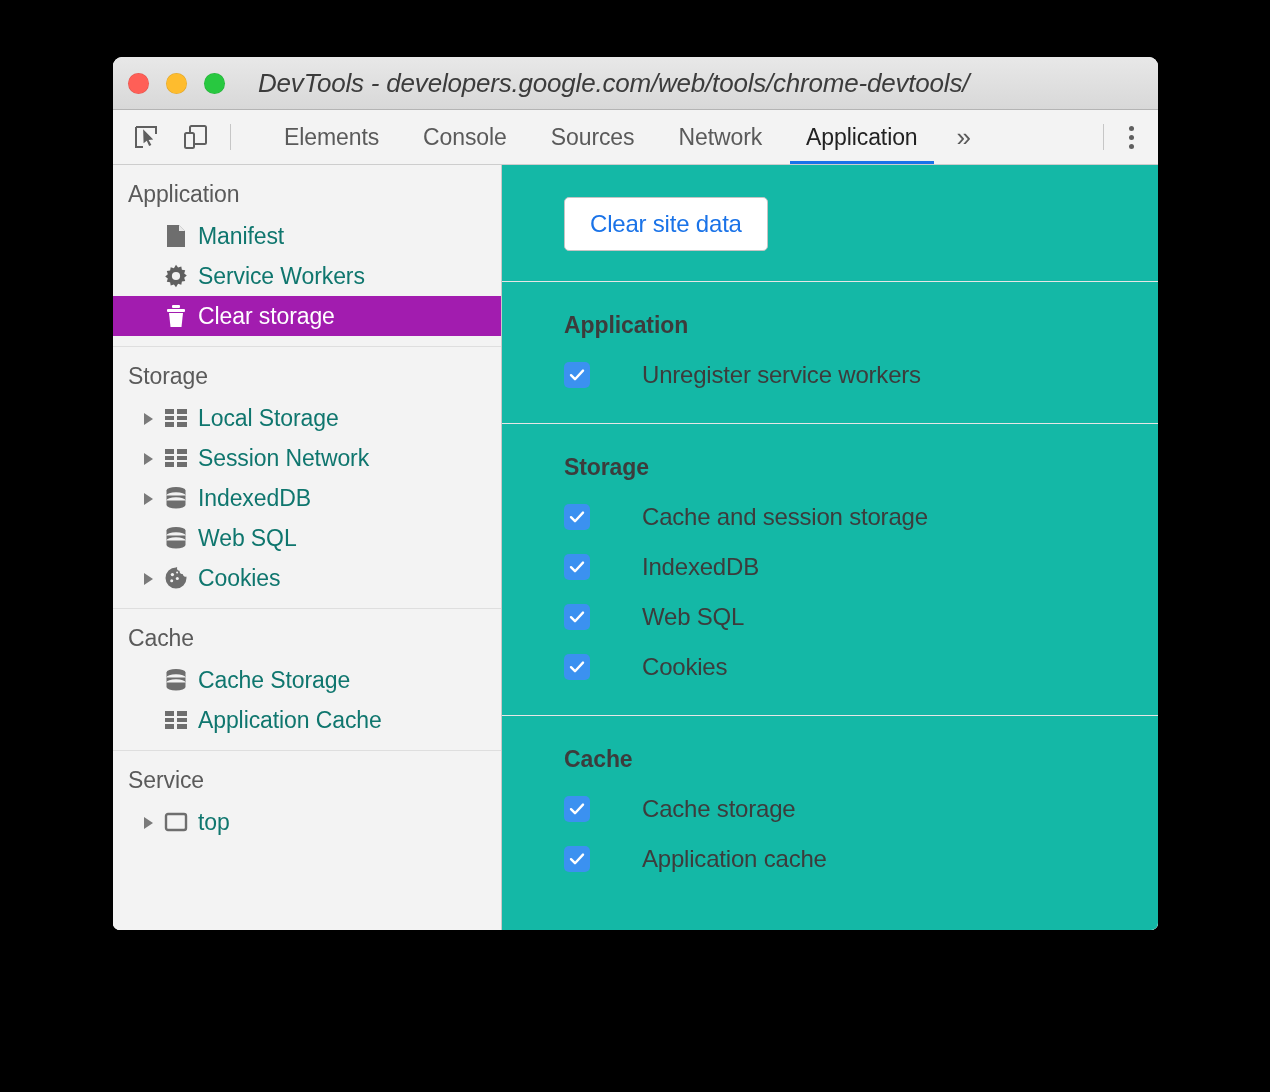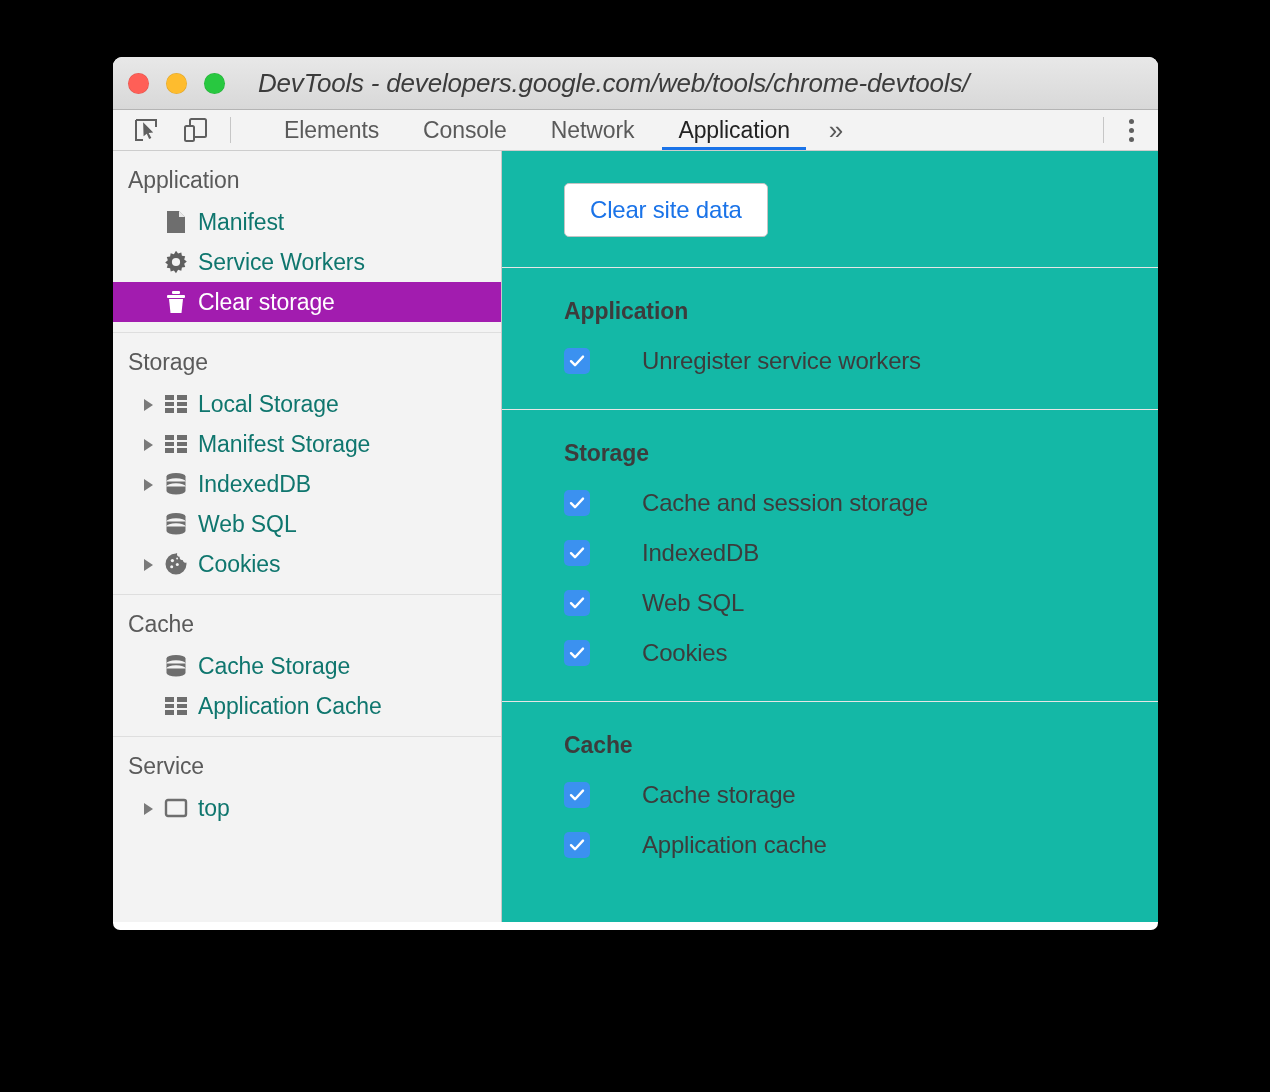--- a/index.html
+++ b/index.html
@@ -49,21 +49,21 @@
     font-size: 26px;
     color: #3c3c3c;
     letter-spacing: -0.2px;
     white-space: nowrap;
     overflow: hidden;
   }
 
   
   #tabbar {
     position: relative;
-    height: 41px;
+    height: 55px;
     background: #f3f3f3;
     border-bottom: 1px solid #cdcdcd;
     display: flex;
     align-items: stretch;
   }
   .tool-icons {
     display: flex;
     align-items: center;
     gap: 21px;
     padding: 0 15px 0 19px;
@@ -249,20 +249,23 @@
     </div>
 
     <div class="tabs">
       <div class="tab">
         <span>Elements</span>
       </div>
       <div class="tab">
         <span>Console</span>
       </div>
       <div class="tab">
+        <span>Sources</span>
+      </div>
+      <div class="tab">
         <span>Network</span>
       </div>
       <div class="tab active">
         <span>Application</span>
       </div>
       <div class="tab more">
         <span>»</span>
       </div>
     </div>
 
@@ -341,21 +344,21 @@
           <span class="side-icon">
             <svg width="24" height="20" viewBox="0 0 24 20">
               <rect x="1" y="1" width="9" height="5" fill="#6e6e6e"></rect>
               <rect x="13" y="1" width="10" height="5" fill="#6e6e6e"></rect>
               <rect x="1" y="8" width="9" height="4" fill="#6e6e6e"></rect>
               <rect x="13" y="8" width="10" height="4" fill="#6e6e6e"></rect>
               <rect x="1" y="14" width="9" height="5" fill="#6e6e6e"></rect>
               <rect x="13" y="14" width="10" height="5" fill="#6e6e6e"></rect>
             </svg>
           </span>
-          <span class="side-label">Manifest Storage</span>
+          <span class="side-label">Session Network</span>
         </div>
 
         <div class="side-item">
           <span class="twisty has"></span>
           <span class="side-icon">
             <svg width="24" height="24" viewBox="0 0 24 24">
               <ellipse cx="12" cy="4.4" rx="9.5" ry="3.4" fill="#6e6e6e"></ellipse>
               <path d="M2.5 4.4 V9 a9.5 3.4 0 0 0 19 0 V4.4 Z" fill="#6e6e6e"></path>
               <ellipse cx="12" cy="9.6" rx="9.5" ry="3.4" fill="#f3f3f3"></ellipse>
               <path d="M2.5 9.6 V14 a9.5 3.4 0 0 0 19 0 V9.6 Z" fill="#6e6e6e"></path>

